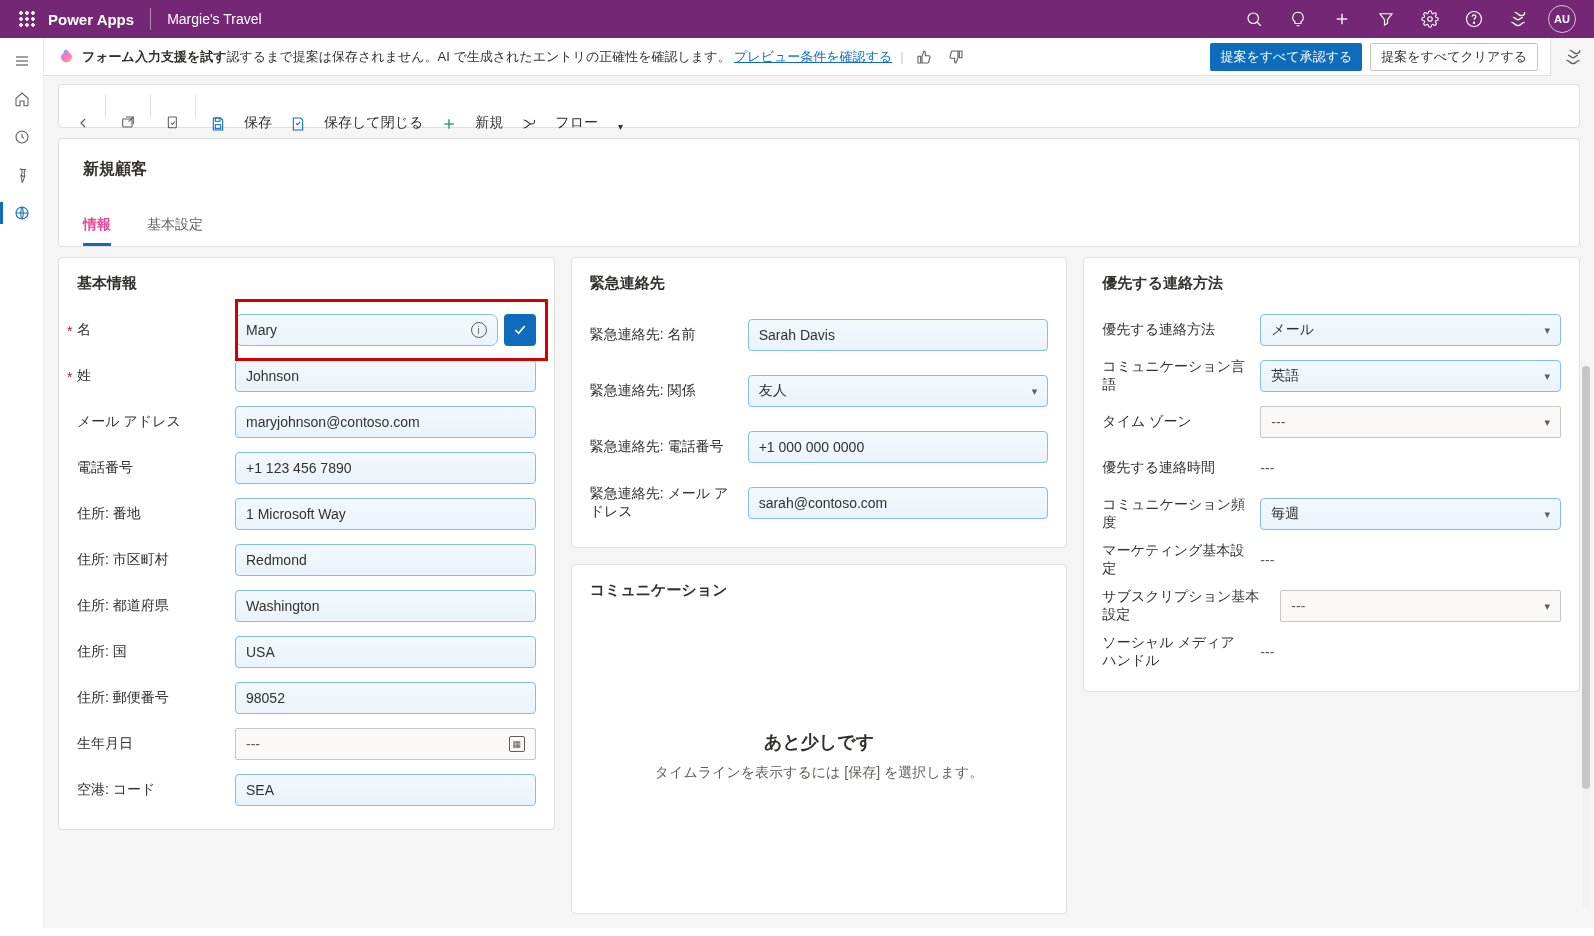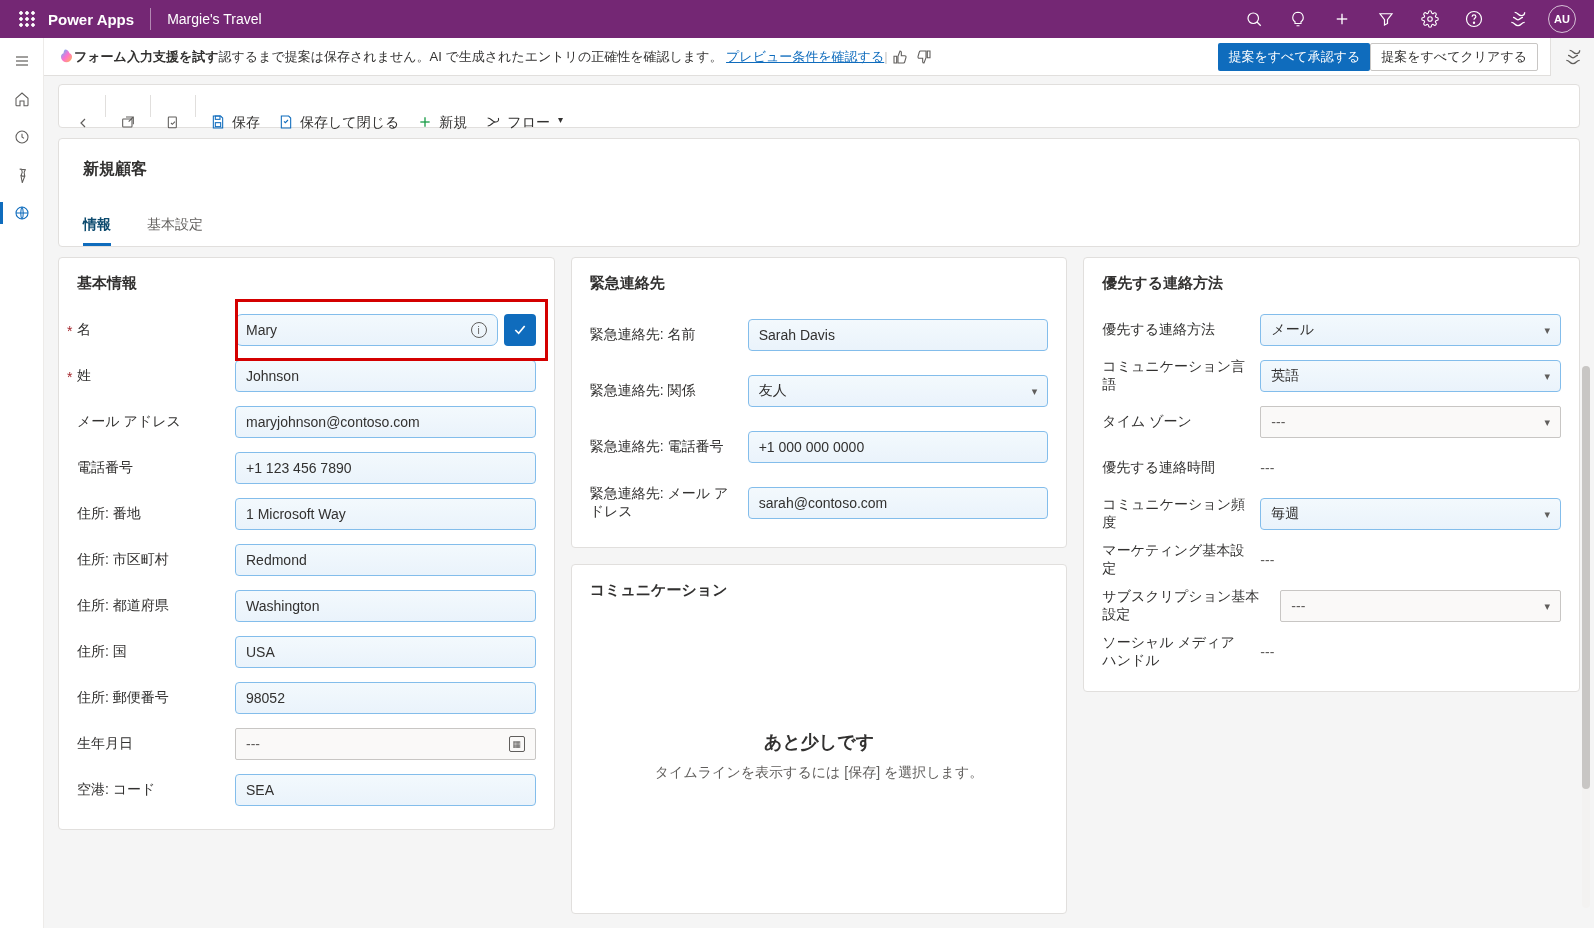--- a/index.html
+++ b/index.html
@@ -17,42 +17,42 @@
 
 .shell { display: flex; height: calc(100vh - 46px); }
 
 .leftrail { width: 44px; background: #fff; border-right: 1px solid #edebe9; display: flex; flex-direction: column; align-items: center; padding-top: 6px; gap: 4px; }
 .leftrail .rail-btn { width: 44px; height: 34px; display: flex; align-items: center; justify-content: center; cursor: pointer; color: #605e5c; position: relative; }
 .leftrail .rail-btn.active { color: #0f6cbd; }
 .leftrail .rail-btn.active::before { content:""; position:absolute; left:0; top:6px; bottom:6px; width:3px; background:#0f6cbd; }
 
 .main { flex: 1; display: flex; flex-direction: column; background: #f5f5f5; }
 
-.ai-bar { height: 38px; background: #fff; border-bottom: 1px solid #e1dfdd; display: flex; align-items: center; padding: 0 12px; font-size: 13px; }
+.ai-bar { height: 38px; background: #fff; border-bottom: 1px solid #e1dfdd; display: flex; align-items: center; padding: 0 12px; gap: 8px; font-size: 13px; }
 .ai-bar .copilot-glyph { width:18px; height:18px; }
 .ai-bar a { color: #0f6cbd; text-decoration: underline; cursor: pointer; }
 .ai-bar .thumb { width: 24px; height: 24px; display:flex; align-items:center; justify-content:center; cursor:pointer; }
 .ai-bar .spacer { flex:1; }
 .ai-btn-primary { background:#0f6cbd; color:#fff; border:none; padding:5px 10px; border-radius:2px; cursor:pointer; font-size:13px;margin-left:13px; }
 .ai-btn-secondary { background:#fff; color:#323130; border:1px solid #c8c6c4; padding:4px 10px; border-radius:2px; cursor:pointer; font-size:13px; }
 .copilot-side { width:44px; height:38px; display:flex; align-items:center; justify-content:center; border-left:1px solid #e1dfdd; cursor:pointer; }
 
 .content-wrap { padding: 8px 14px 14px 14px; flex:1; overflow:hidden; display:flex; flex-direction:column; gap:10px; }
 
 .cmdbar { height: 44px; background:#fff; border:1px solid #e1dfdd; border-radius:4px; display:flex; align-items:center; padding:0 8px; gap:2px; }
-.cmd-item { display:flex; align-items:flex-start; gap:6px; padding:6px 8px; cursor:pointer; border-radius:2px; font-size:14px;margin-top:33px; }
+.cmd-item { display:flex; align-items:flex-end; gap:18px; padding:6px 8px; cursor:pointer; border-radius:2px; font-size:14px;margin-top:33px; }
 .cmd-sep { width:1px; height:22px; background:#e1dfdd; margin:0 4px; }
 .cmd-item svg { width:16px; height:16px; }
 .chev-down { font-size:10px; margin-left:2px; }
 
 .header-card { background:#fff; border:1px solid #e1dfdd; border-radius:4px; padding:20px 24px 0 24px; }
 .header-card h1 { font-size:16px; font-weight:600; }
 .tabs { display:flex; gap:36px; margin-top:28px; }
 .tab { padding: 8px 0 12px 0; cursor:pointer; font-size:14px; color:#605e5c; position:relative; }
-.tab.active { color:#0c4a6e; font-weight:600; }
+.tab.active { color:#ec4899; font-weight:600; }
 .tab.active::after { content:""; position:absolute; left:0; right:0; bottom:0; height:3px; background:#0f6cbd; }
 
 .columns { display:flex; gap:16px; flex:1; min-height:0; }
 .col { display:flex; flex-direction:column; gap:16px; }
 .col1 { flex:1; min-width:0; }
 .col2 { flex:1; min-width:0; }
 .col3 { flex:1; min-width:0; }
 
 .card { background:#fff; border:1px solid #e1dfdd; border-radius:4px; padding:16px 18px; }
 .card h2 { font-size:15px; font-weight:600; margin-bottom:14px; }

